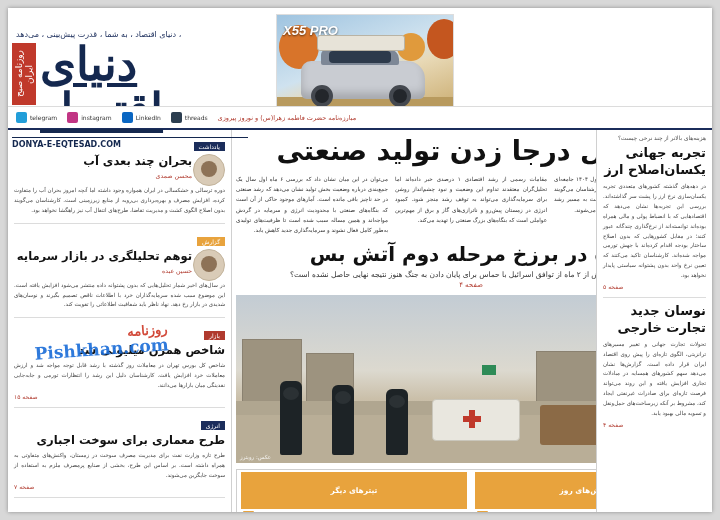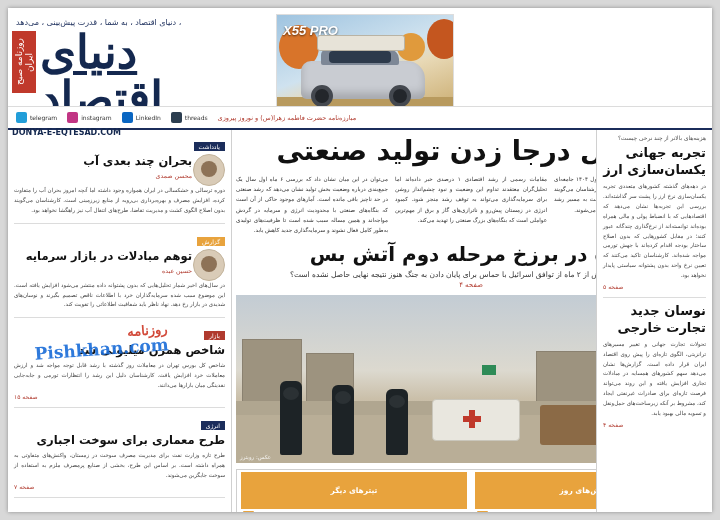--- a/index.html
+++ b/index.html
@@ -15,21 +15,21 @@
     box-shadow:0 0 4px rgba(0,0,0,.35);
     overflow:hidden;
   }
 
   
   .masthead{
     position:relative;height:120px;border-bottom:2px solid #1b2d5b;
     display:flex;flex-direction:row-reverse;
   }
   .mast-logo{
-    width:250px;padding:10px 10px 0 4px;box-sizing:border-box;text-align:left;
+    width:250px;padding:22px 10px 0 4px;box-sizing:border-box;text-align:left;
     position:relative;
   }
   .mast-tag{
     font-size:8px;color:#1b2d5b;text-align:left;padding-left:4px;letter-spacing:0;
     direction:rtl;
   }
   .logo-wrap{display:flex;flex-direction:row;align-items:flex-start;gap:4px;justify-content:flex-end;}
   .logo-main{
     font-family:"DejaVu Serif","Liberation Serif",serif;
     font-size:46px;font-weight:bold;color:#14284f;line-height:1;
@@ -347,21 +347,21 @@
         </div>
         <div class="side-body">دوره ترسالی و خشکسالی در ایران همواره وجود داشته اما آنچه امروز بحران آب را متفاوت کرده، افزایش مصرف و بهره‌برداری بی‌رویه از منابع زیرزمینی است. کارشناسان می‌گویند بدون اصلاح الگوی کشت و مدیریت تقاضا، طرح‌های انتقال آب نیز راهگشا نخواهد بود.</div>
       </div>
 
       <div class="hr"></div>
 
       <div class="side-item">
         <span class="badge orange">گزارش</span>
         <div class="note-row">
           <div style="flex:1;">
-            <div class="side-title sm">توهم مبادلات در بازار سرمایه</div>
+            <div class="side-title sm">توهم تحلیلگری در بازار سرمایه</div>
             <div class="author">حسین عبده</div>
           </div>
           <div class="avatar"></div>
         </div>
         <div class="side-body">در سال‌های اخیر شمار تحلیل‌هایی که بدون پشتوانه داده منتشر می‌شود افزایش یافته است. این موضوع سبب شده سرمایه‌گذاران خرد با اطلاعات ناقص تصمیم بگیرند و نوسان‌های شدیدی در بازار رخ دهد. نهاد ناظر باید شفافیت اطلاعاتی را تقویت کند.</div>
       </div>
 
       <div class="hr"></div>
 
       <div class="side-item">
@@ -386,21 +386,21 @@
         
         
         
       </div>
     </div>
   </div>
 
   <div style="position:absolute;right:0;top:122px;width:116px;height:382px;box-sizing:border-box;padding:4px 6px;border-left:1px solid #d0d0d0;background:#fff;">
     <div class="side-item">
       <div class="side-kicker">هزینه‌های بالاتر از چند نرخی چیست؟</div>
-      <div class="side-title">تجربه جهانی یکسان‌سازی ارز</div>
+      <div class="side-title">تجربه جهانی یکسان‌اصلاح ارز</div>
       <div class="side-body">در دهه‌های گذشته کشورهای متعددی تجربه یکسان‌سازی نرخ ارز را پشت سر گذاشته‌اند. بررسی این تجربه‌ها نشان می‌دهد که اقتصادهایی که با انضباط پولی و مالی همراه بوده‌اند توانسته‌اند از نرخ‌گذاری چندگانه عبور کنند؛ در مقابل کشورهایی که بدون اصلاح ساختار بودجه اقدام کرده‌اند با جهش تورمی مواجه شده‌اند. کارشناسان تاکید می‌کنند که تعیین نرخ واحد بدون پشتوانه سیاستی پایدار نخواهد بود.</div>
       <div class="side-more">صفحه ۵</div>
     </div>
     <div class="hr"></div>
     <div class="side-item">
       <div class="side-title">نوسان جدید تجارت خارجی</div>
       <div class="side-body">تحولات تجارت جهانی و تغییر مسیرهای ترانزیتی، الگوی تازه‌ای را پیش روی اقتصاد ایران قرار داده است. گزارش‌ها نشان می‌دهد سهم کشورهای همسایه در مبادلات تجاری افزایش یافته و این روند می‌تواند فرصت تازه‌ای برای صادرات غیرنفتی ایجاد کند، مشروط بر آنکه زیرساخت‌های حمل‌ونقل و تسویه مالی بهبود یابد.</div>
       <div class="side-more">صفحه ۴</div>
     </div>
   </div>

